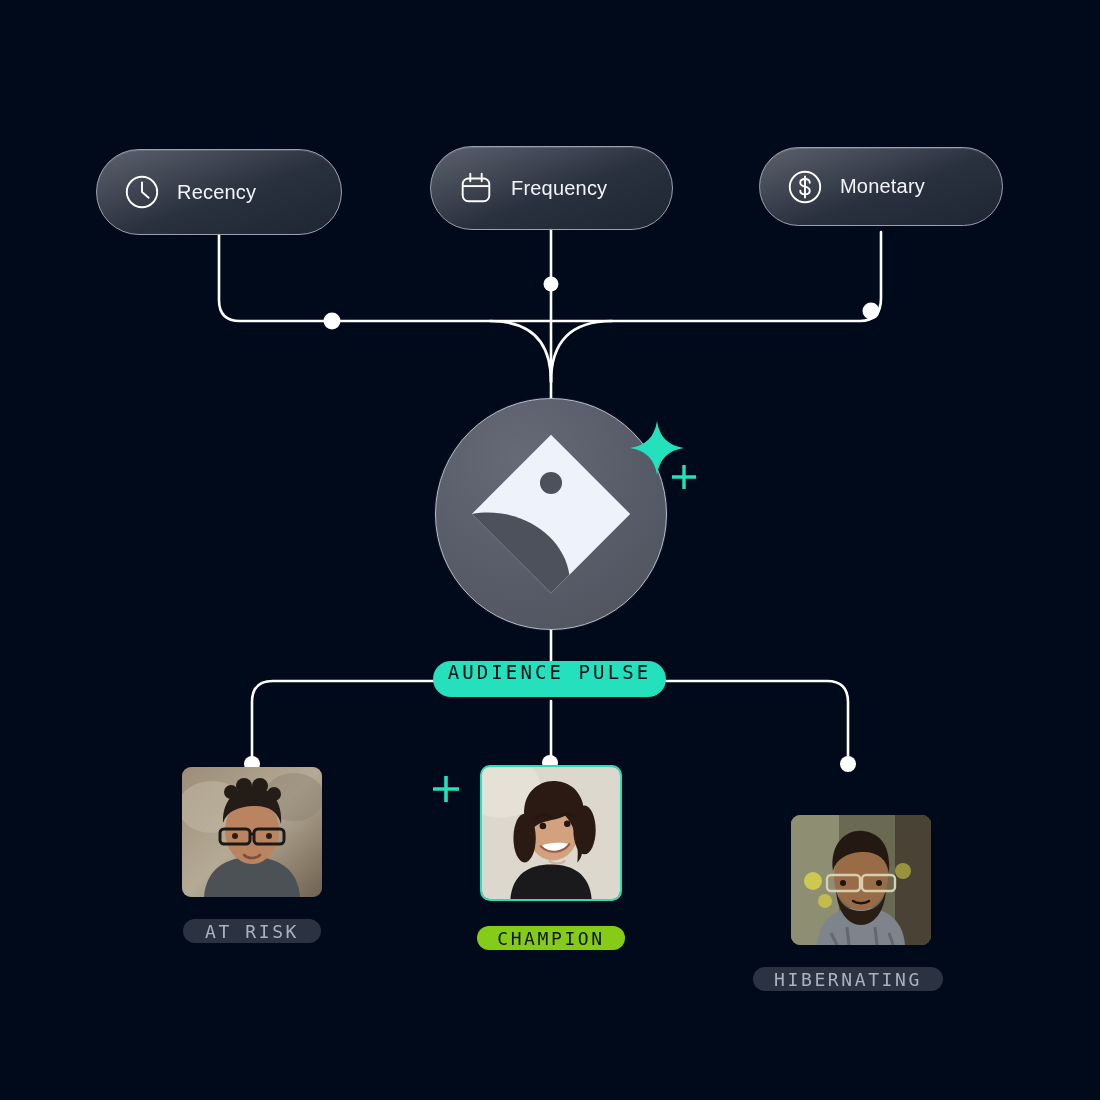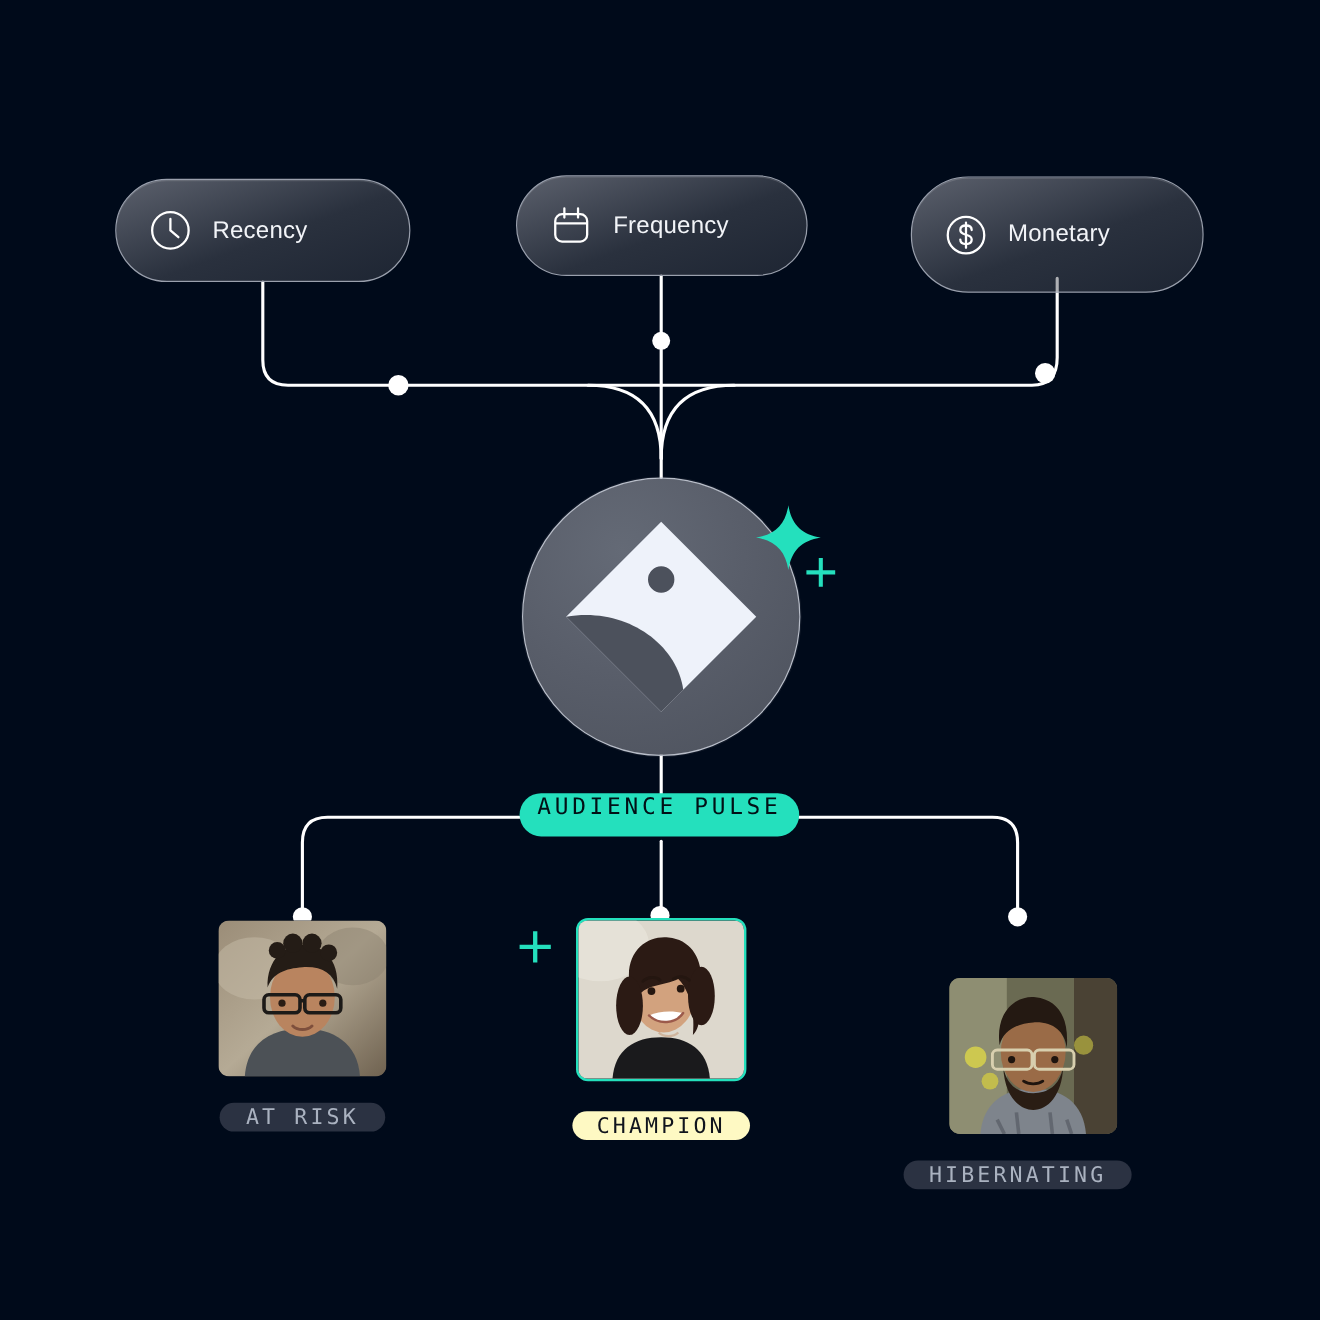--- a/index.html
+++ b/index.html
@@ -49,21 +49,21 @@
     display: block;
   }
   .pill .pill-label {
     color: #f2f4f8;
     font-size: 20px;
     letter-spacing: .2px;
     white-space: nowrap;
   }
   #pill-recency   { left: 96px;  top: 149px; width: 246px; height: 86px; }
   #pill-frequency { left: 430px; top: 146px; width: 243px; height: 84px; }
-  #pill-monetary  { left: 759px; top: 147px; width: 244px; height: 97px; }
+  #pill-monetary  { left: 759px; top: 147px; width: 244px; height: 79px; }
 
   
   #hub {
     position: absolute;
     left: 435px;
     top: 398px;
     width: 230px;
     height: 230px;
     border-radius: 50%;
     background: radial-gradient(circle at 36% 26%, #646a76 0%, #595e6a 45%, #4c515c 100%);
@@ -156,21 +156,21 @@
     box-sizing: border-box;
     background: #2b3242;
     white-space: nowrap;
   }
   .seg-pill .seg-text {
     font-family: "DejaVu Sans Mono", "Liberation Mono", monospace;
     font-size: 18px;
     letter-spacing: 2.6px;
     color: #aab2c0;
   }
-  #seg-champion .seg-pill { background: #fef9c3; margin-top: 25px; }
+  #seg-champion .seg-pill { background: #84cc16; margin-top: 25px; }
   #seg-champion .seg-pill .seg-text { color: #10141d; }
   #seg-at-risk .seg-pill { width: 138px; }
   #seg-champion .seg-pill { width: 148px; }
   #seg-hibernating .seg-pill { width: 190px; margin-left: 0; }
   #seg-hibernating { width: 190px; left: 753px; }
   #seg-hibernating .avatar { margin-left: 25px; }
 </style>
 </head>
 <body>
 

